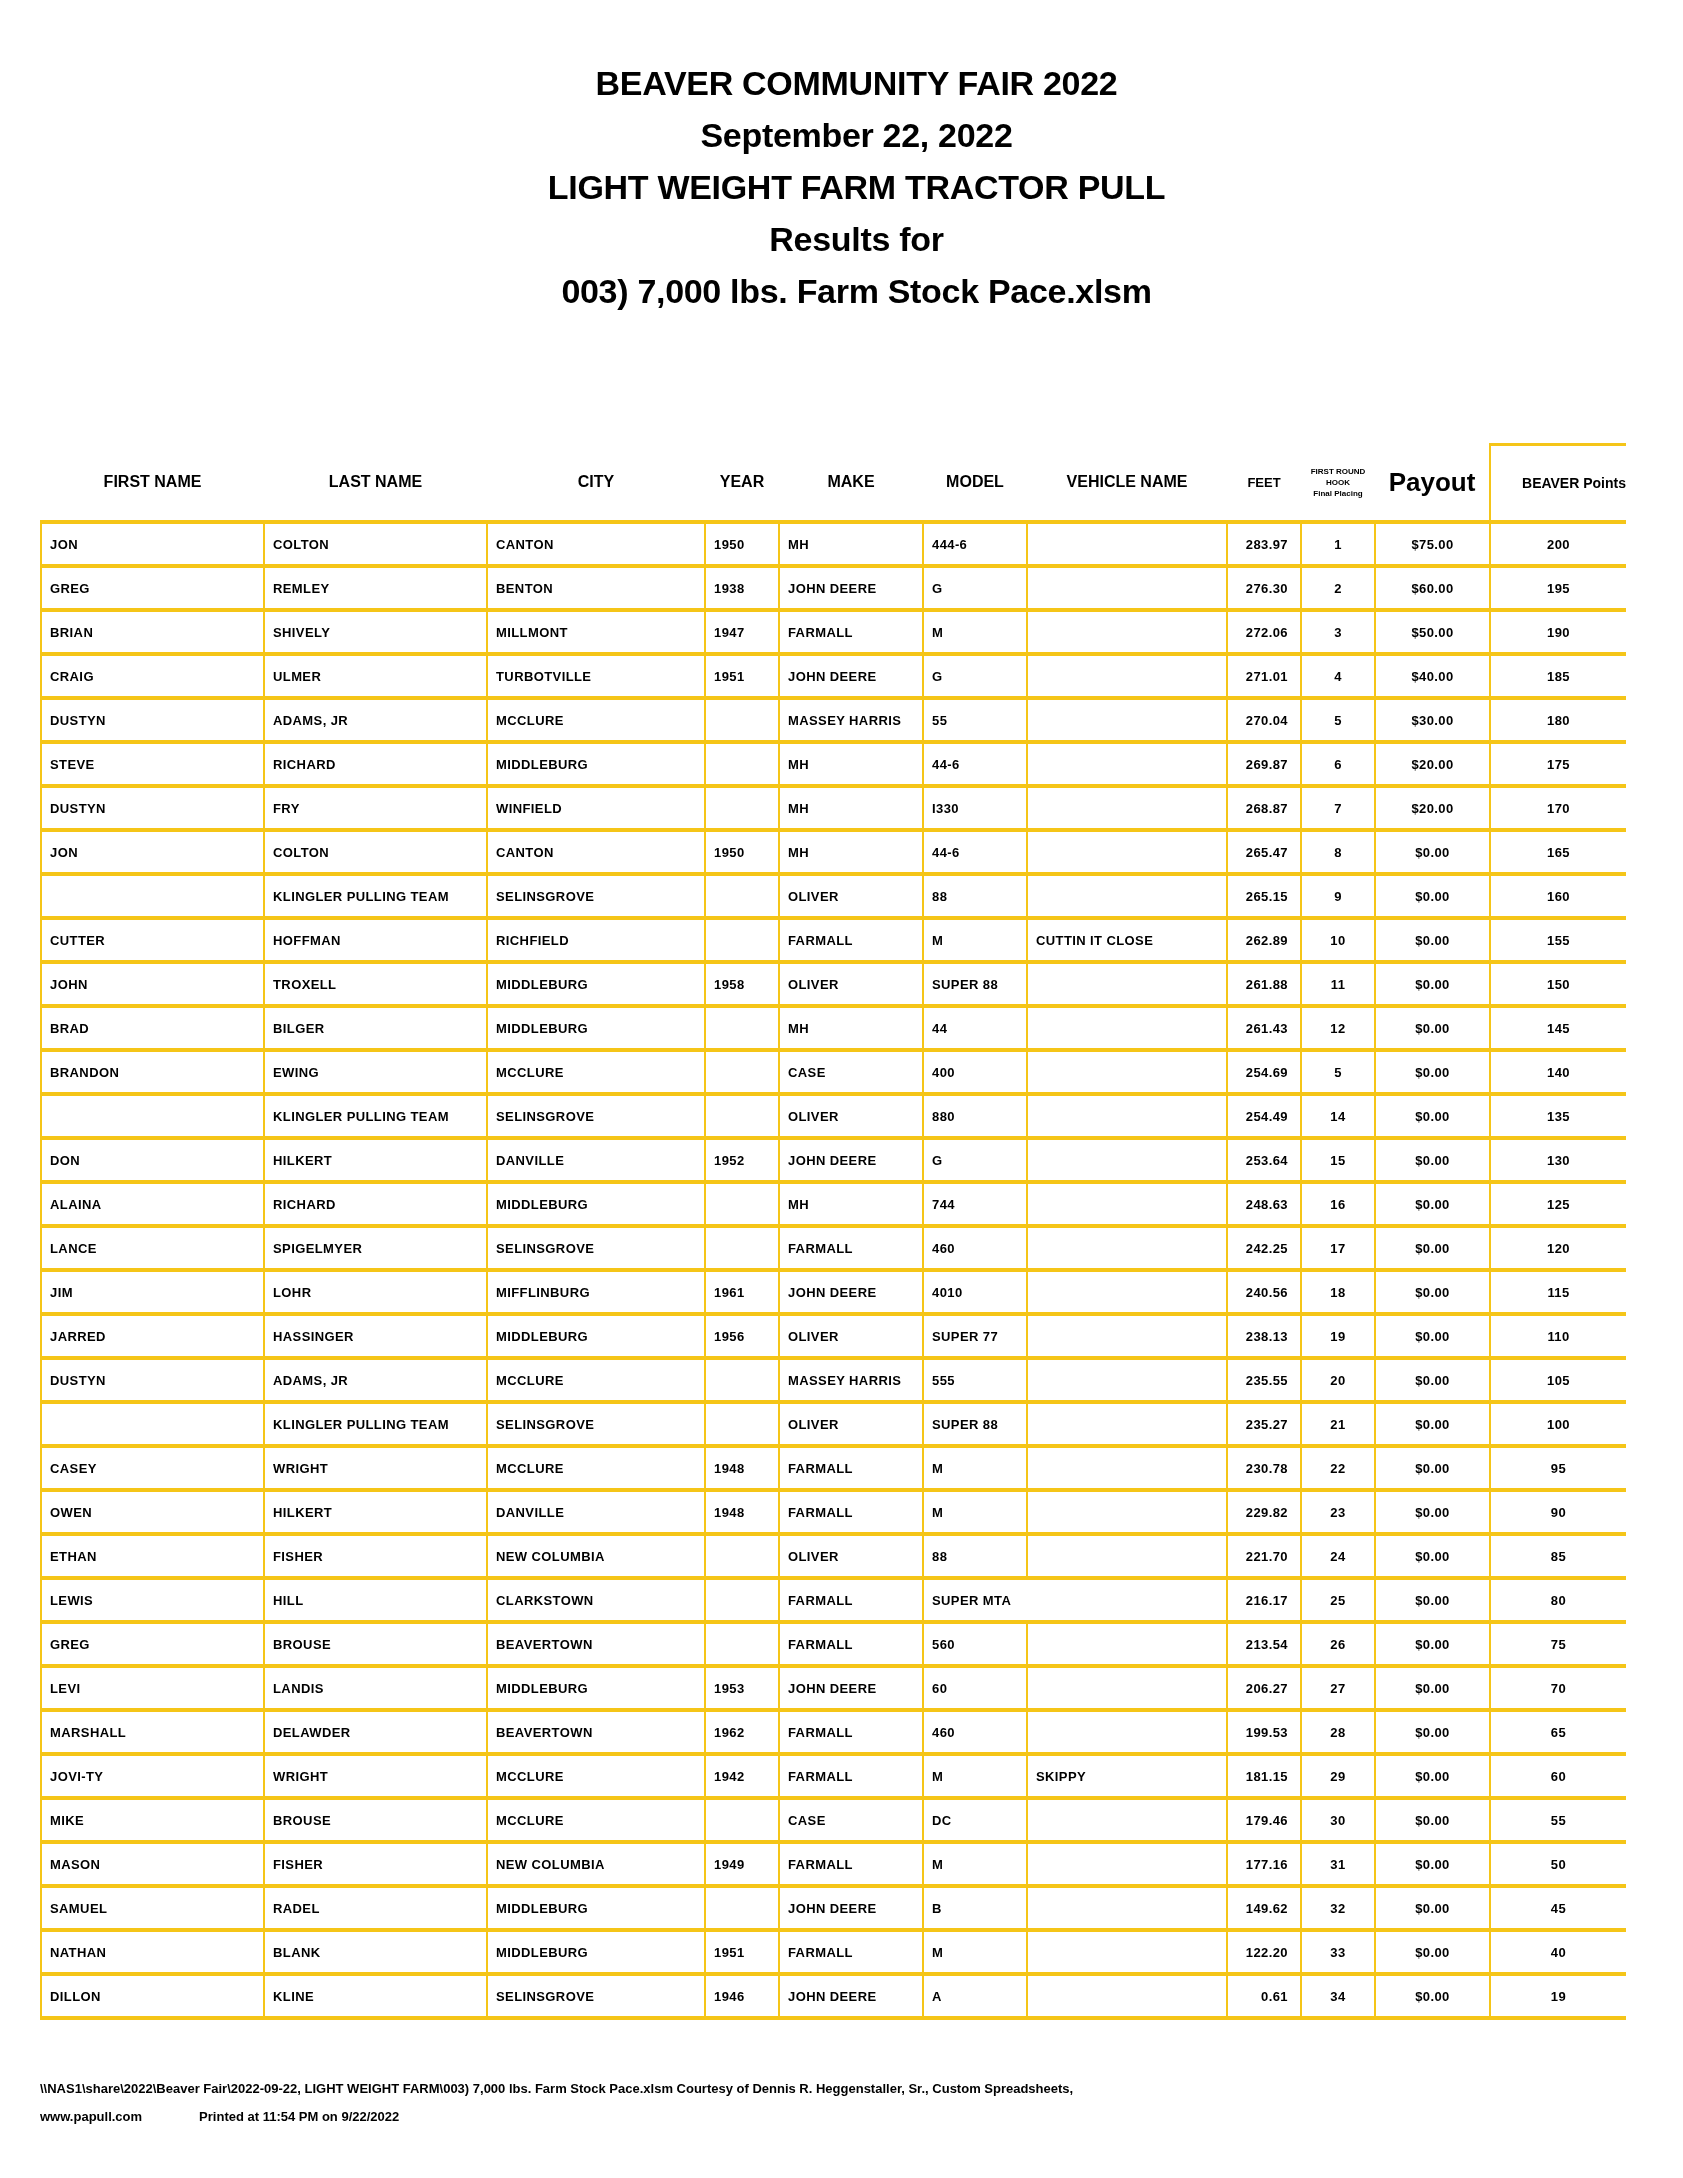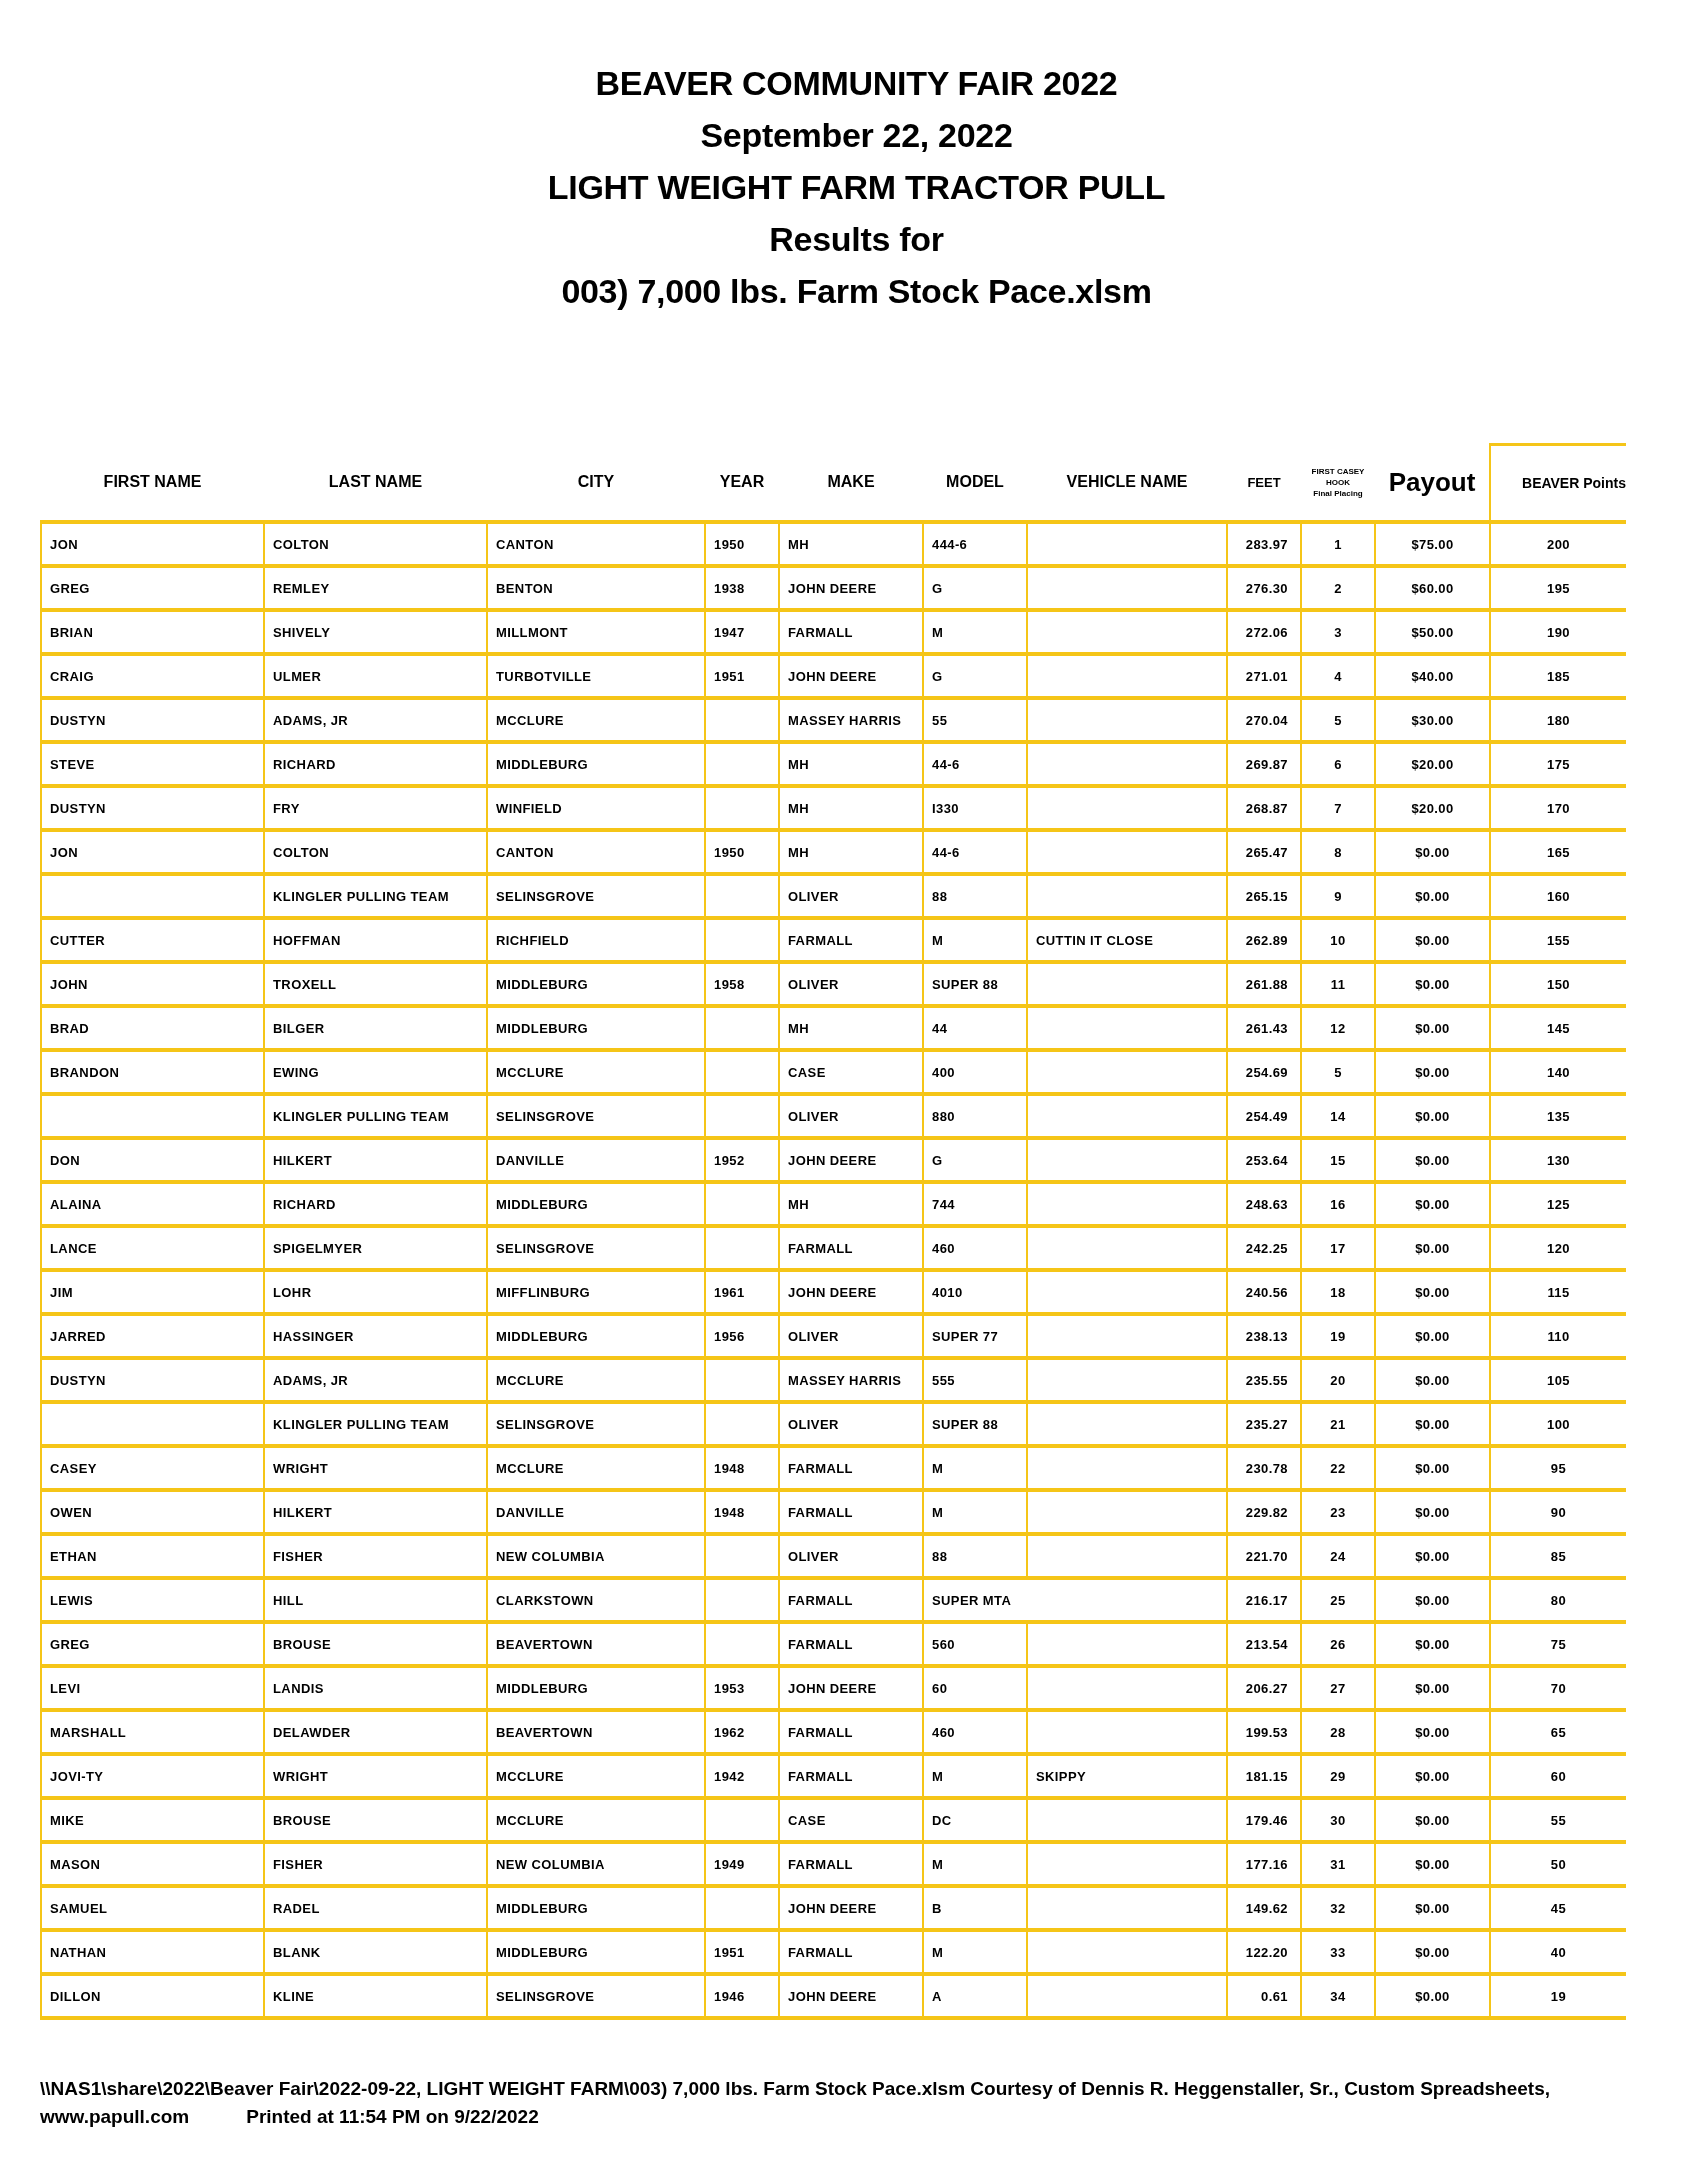--- a/index.html
+++ b/index.html
@@ -30,21 +30,21 @@
     .results td {
       height: 40px; font-size: 13px; padding: 0 0 0 8px; white-space: nowrap;
       border-left: 2px solid #F5C518; border-bottom: 4px solid #F5C518;
       overflow: visible; letter-spacing: 0.4px;
     }
     .results tbody tr:first-child td { border-top: 4px solid #F5C518; }
     .results td.num { text-align: right; padding: 0 12px 0 0; }
     .results td.ctr { text-align: center; padding: 0; }
     .results td.novline { border-left: none; }
     .footer {
-      position: absolute; left: 40px; top: 2075px; font-weight: bold; font-size: 19px;
+      position: absolute; left: 40px; top: 2075px; font-weight: bold; font-size: 13px;
       line-height: 28px; white-space: nowrap;
     }
     .footer .gap { display: inline-block; width: 57px; }
   </style>
 </head>
 <body>
 
 <div class="titles">
   <div>BEAVER COMMUNITY FAIR 2022</div>
   <div>September 22, 2022</div>
@@ -71,21 +71,21 @@
     <tr>
       <th>FIRST NAME</th>
       <th>LAST NAME</th>
       <th>CITY</th>
       <th>YEAR</th>
       <th>MAKE</th>
       <th>MODEL</th>
       <th>VEHICLE NAME</th>
       <th style="font-size:13px">FEET</th>
       <th class="small">
-        <div>FIRST CASEY</div>
+        <div>FIRST ROUND</div>
         <div>HOOK</div>
         <div>Final Placing</div>
       </th>
       <th class="payout">Payout</th>
       <th class="points">BEAVER Points</th>
     </tr>
   </thead>
   <tbody id="rows">
       <tr>
         <td>JON</td>

